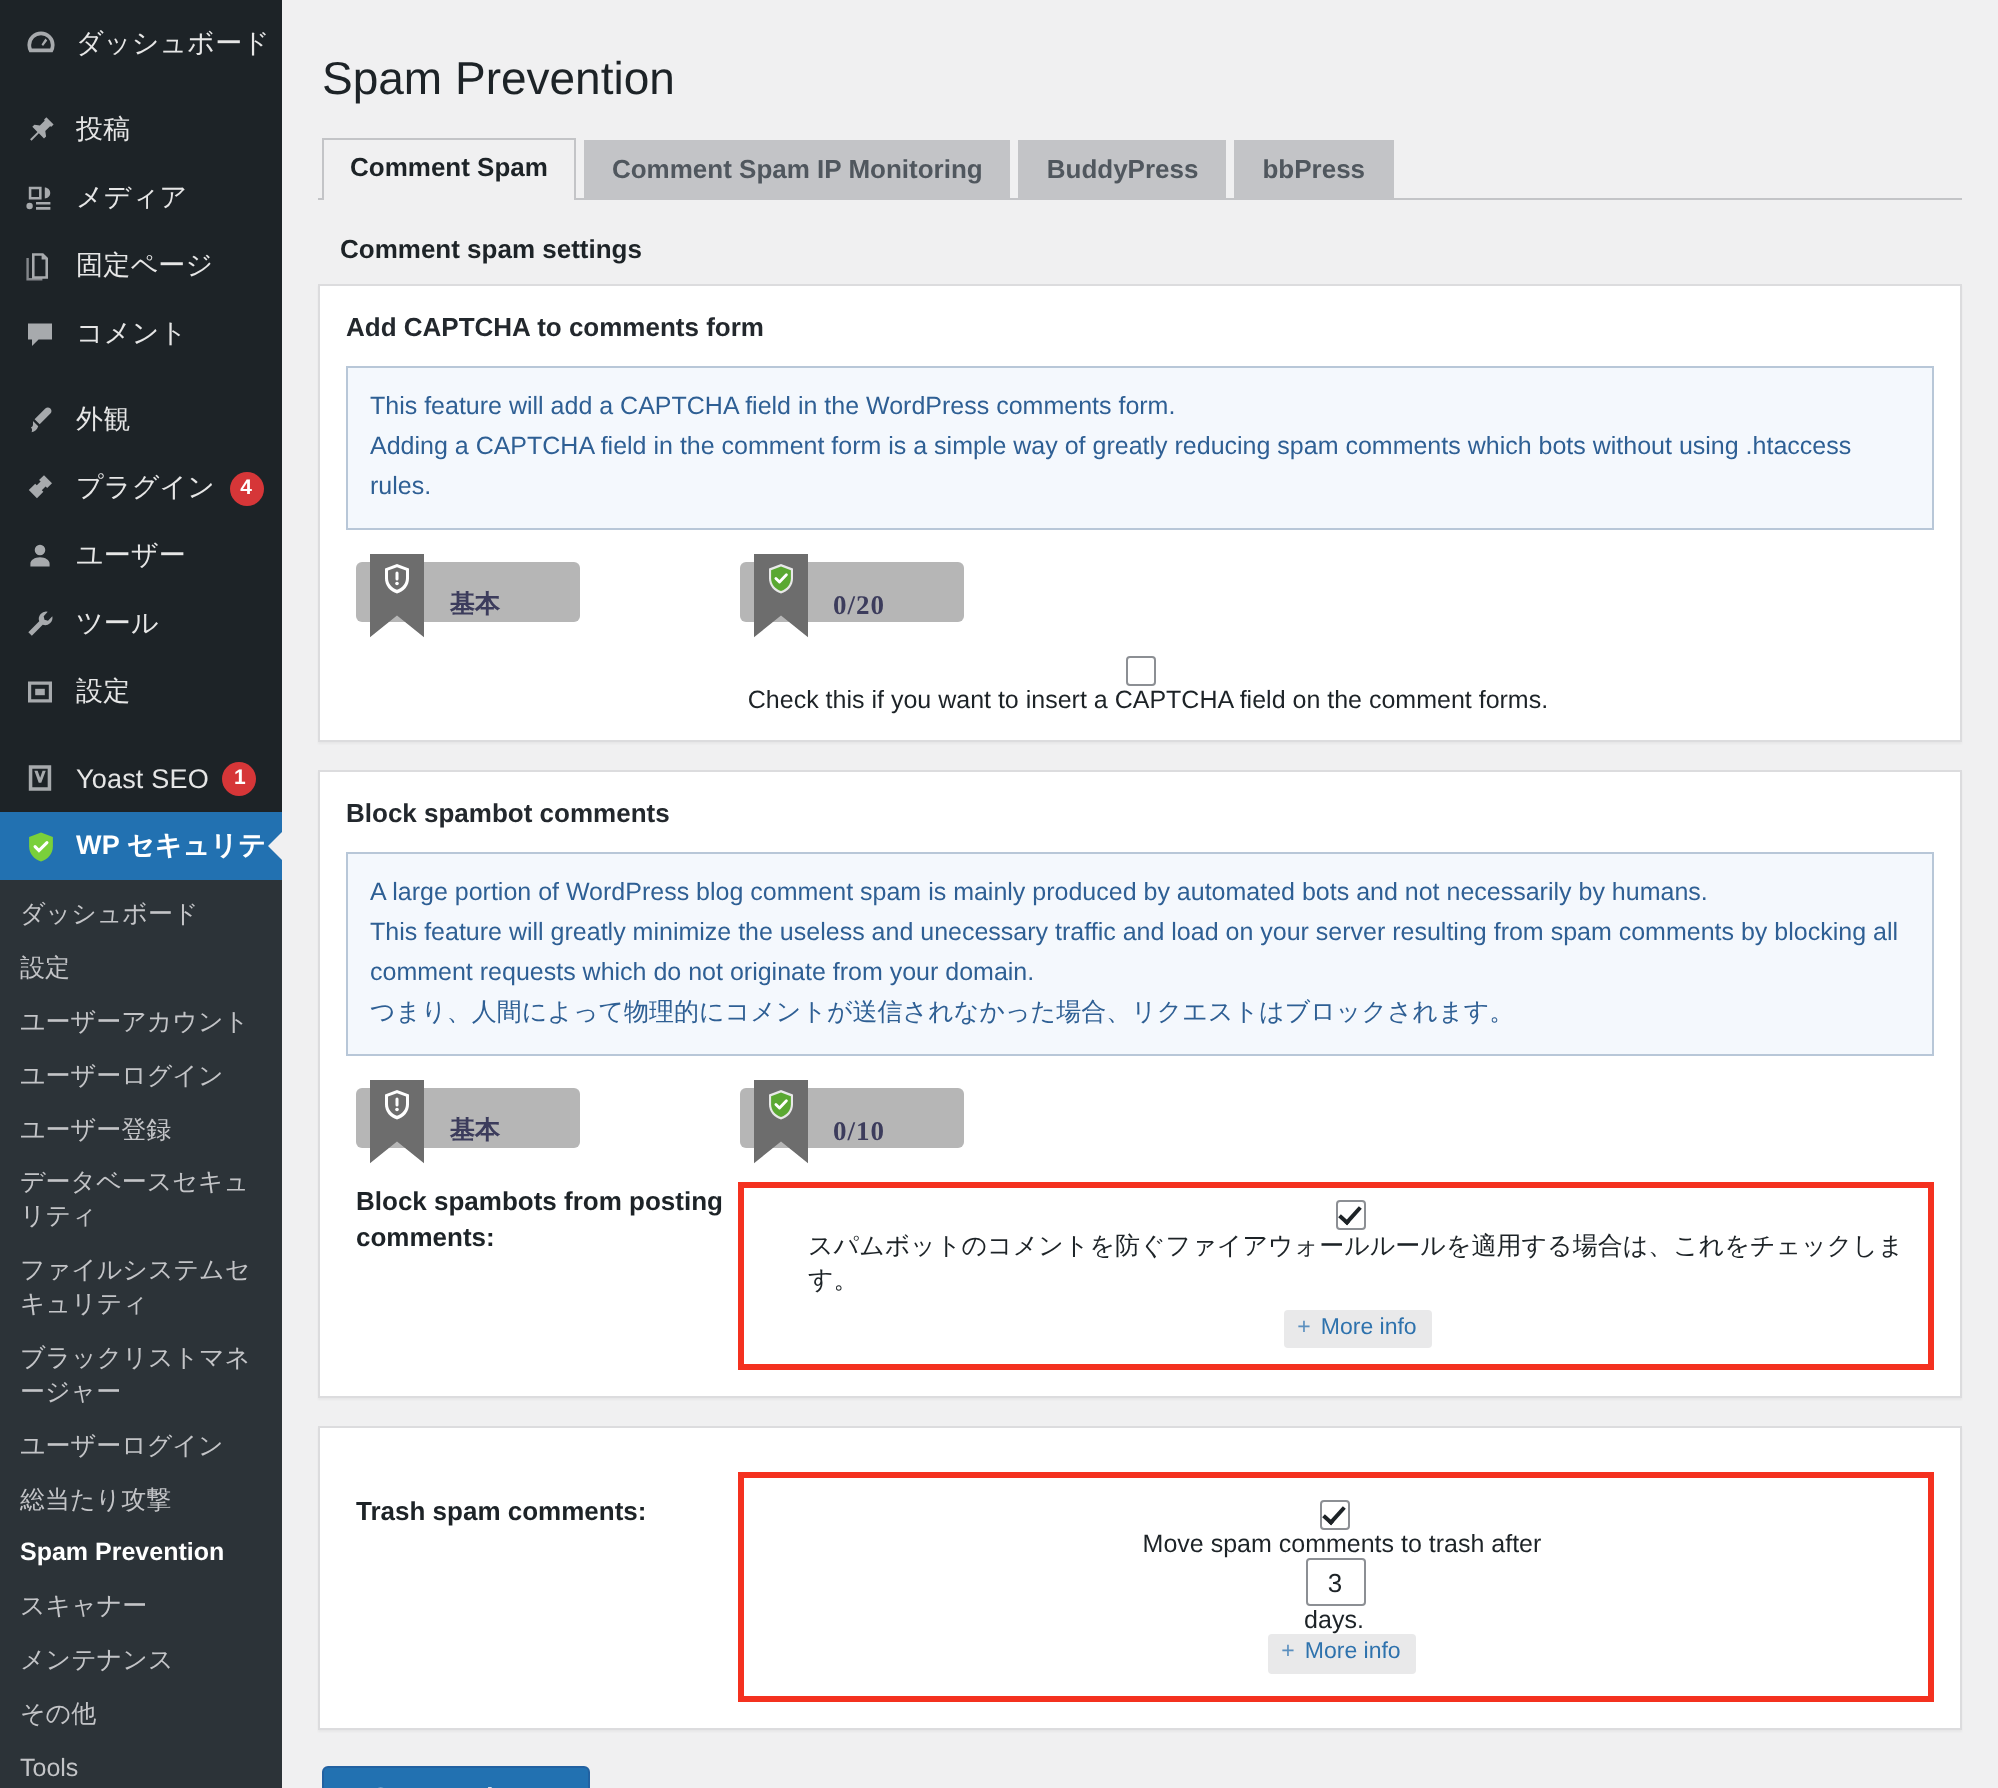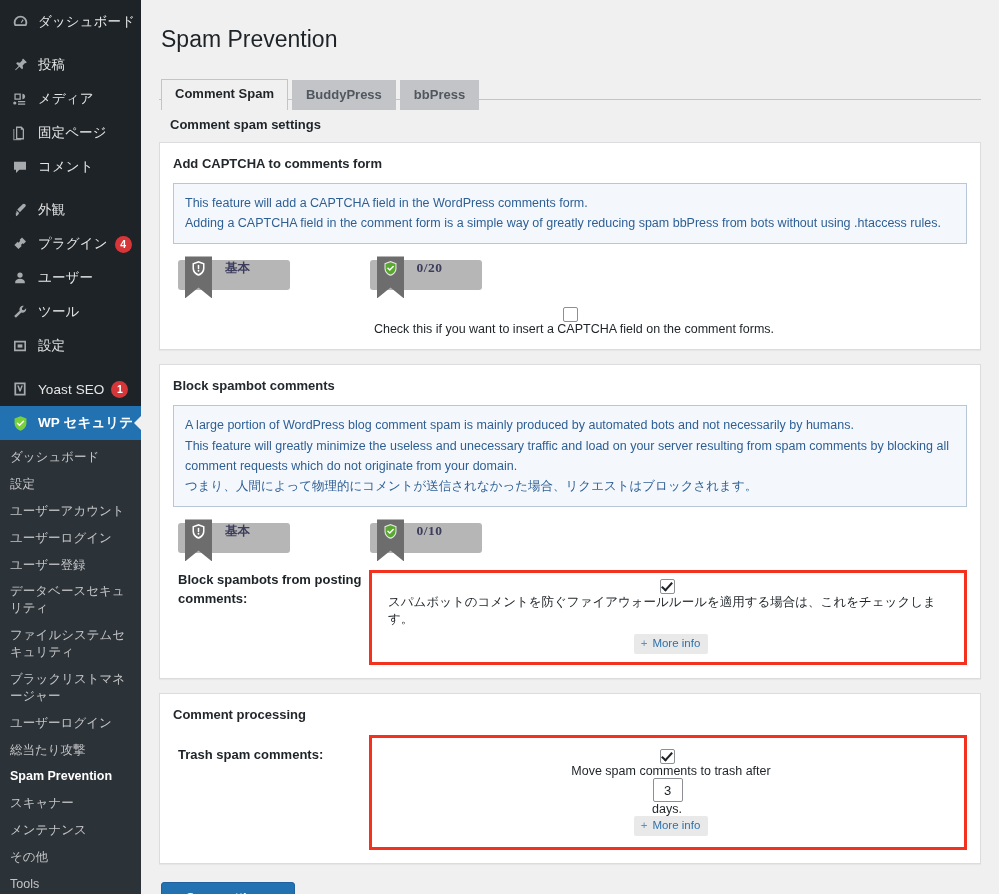--- a/index.html
+++ b/index.html
@@ -98,21 +98,21 @@
     border: 1px solid #c3c4c7;
     border-bottom: none;
     background: #c3c4c7;
     color: #50575e;
     font-size: 13px; font-weight: 600;
     padding: 7px 13px 8px 13px;
     margin-right: 4px;
     line-height: 1.1;
     cursor: pointer;
     position: relative;
-    top: 11px;
+    top: 1px;
   }
   .tab.active {
     background: #f0f0f1;
     color: #1d2327;
     border-color: #c3c4c7;
     padding-bottom: 9px;
   }
 
   .section-heading {
     font-size: 13px; font-weight: 700;
@@ -140,21 +140,21 @@
     color: #2e5f94;
     font-size: 12.5px;
     line-height: 1.62;
   }
   .info-box p { margin: 0; }
 
   
   .badges { display: flex; align-items: flex-start; margin: 16px 0 6px 5px; }
   .badge {
     position: relative;
-    display: flex; align-items: flex-start;
+    display: flex; align-items: flex-end;
     height: 30px;
     background: #b6b6b6;
     border-radius: 3px;
     margin-right: 80px;
     padding-left: 44px; padding-right: 37px;
     min-width: 112px;
     justify-content: center;
   }
   .badge .ribbon {
     position: absolute; left: 7px; top: -4px;
@@ -229,21 +229,21 @@
     color: #1d2327;
     margin: 0 7px 0 8px;
     font-family: "Liberation Sans", sans-serif;
     padding: 0;
   }
 
   
   .redbox {
     border: 3px solid #f4311f;
     background: #fff;
-    padding: 6px 10px 8px 8px;
+    padding: 6px 10px 8px 24px;
     margin-left: 0px;
   }
 
   .save-btn {
     display: inline-block;
     background: #2271b1;
     border: 1px solid #2261a1;
     color: #fff;
     font-size: 13px; font-weight: 700;
     padding: 7px 24px;
@@ -401,33 +401,34 @@
 
     </div>
   </div>
 
   <div id="main">
 
     <h1 class="page-title">Spam Prevention</h1>
 
     <div class="tabs">
       <div class="tab active">Comment Spam</div>
+      <div class="tab">Comment Spam IP Monitoring</div>
       <div class="tab">BuddyPress</div>
       <div class="tab">bbPress</div>
     </div>
 
     <div class="section-heading">Comment spam settings</div>
 
     
     <div class="panel">
       <div class="panel-title">Add CAPTCHA to comments form</div>
 
       <div class="info-box">
         <p>This feature will add a CAPTCHA field in the WordPress comments form.</p>
-        <p>Adding a CAPTCHA field in the comment form is a simple way of greatly reducing spam bbPress from bots without using .htaccess rules.</p>
+        <p>Adding a CAPTCHA field in the comment form is a simple way of greatly reducing spam comments which bots without using .htaccess rules.</p>
       </div>
 
       <div class="badges">
         <div class="badge">
           <span class="ribbon">
             <svg width="15" height="17" viewBox="0 0 20 22">
                 <path d="M10 1l8 3v6.5c0 5-3.3 8.8-8 10.2-4.7-1.4-8-5.2-8-10.2V4l8-3z" fill="#fff"></path>
                 <path d="M10 3.2l6 2.2v5c0 3.8-2.5 6.7-6 7.8-3.5-1.1-6-4-6-7.8v-5l6-2.2z" fill="#6d6d6d"></path>
                 <rect x="9" y="6" width="2" height="6" rx="1" fill="#fff"></rect>
                 <circle cx="10" cy="14" r="1.2" fill="#fff"></circle>
@@ -505,21 +506,20 @@
                 <span>More info</span>
               </span>
             </div>
           </div>
         </div>
       </div>
     </div>
 
     
     <div class="panel">
-      <div class="panel-title">Comment processing</div>
 
       <div class="srow" style="margin-top:10px;">
         <div class="srow-label" style="padding-top:12px;">Trash spam comments:</div>
         <div class="srow-field">
           <div class="redbox" style="padding:11px 10px 11px 8px;">
             <div class="field-line">
               <span class="cb checked"></span>
               <span class="field-desc">Move spam comments to trash after</span>
               <input class="num-input" type="text" value="3" style="">
               <span class="field-desc" style="margin-left:0;text-align:center;">days.</span>

